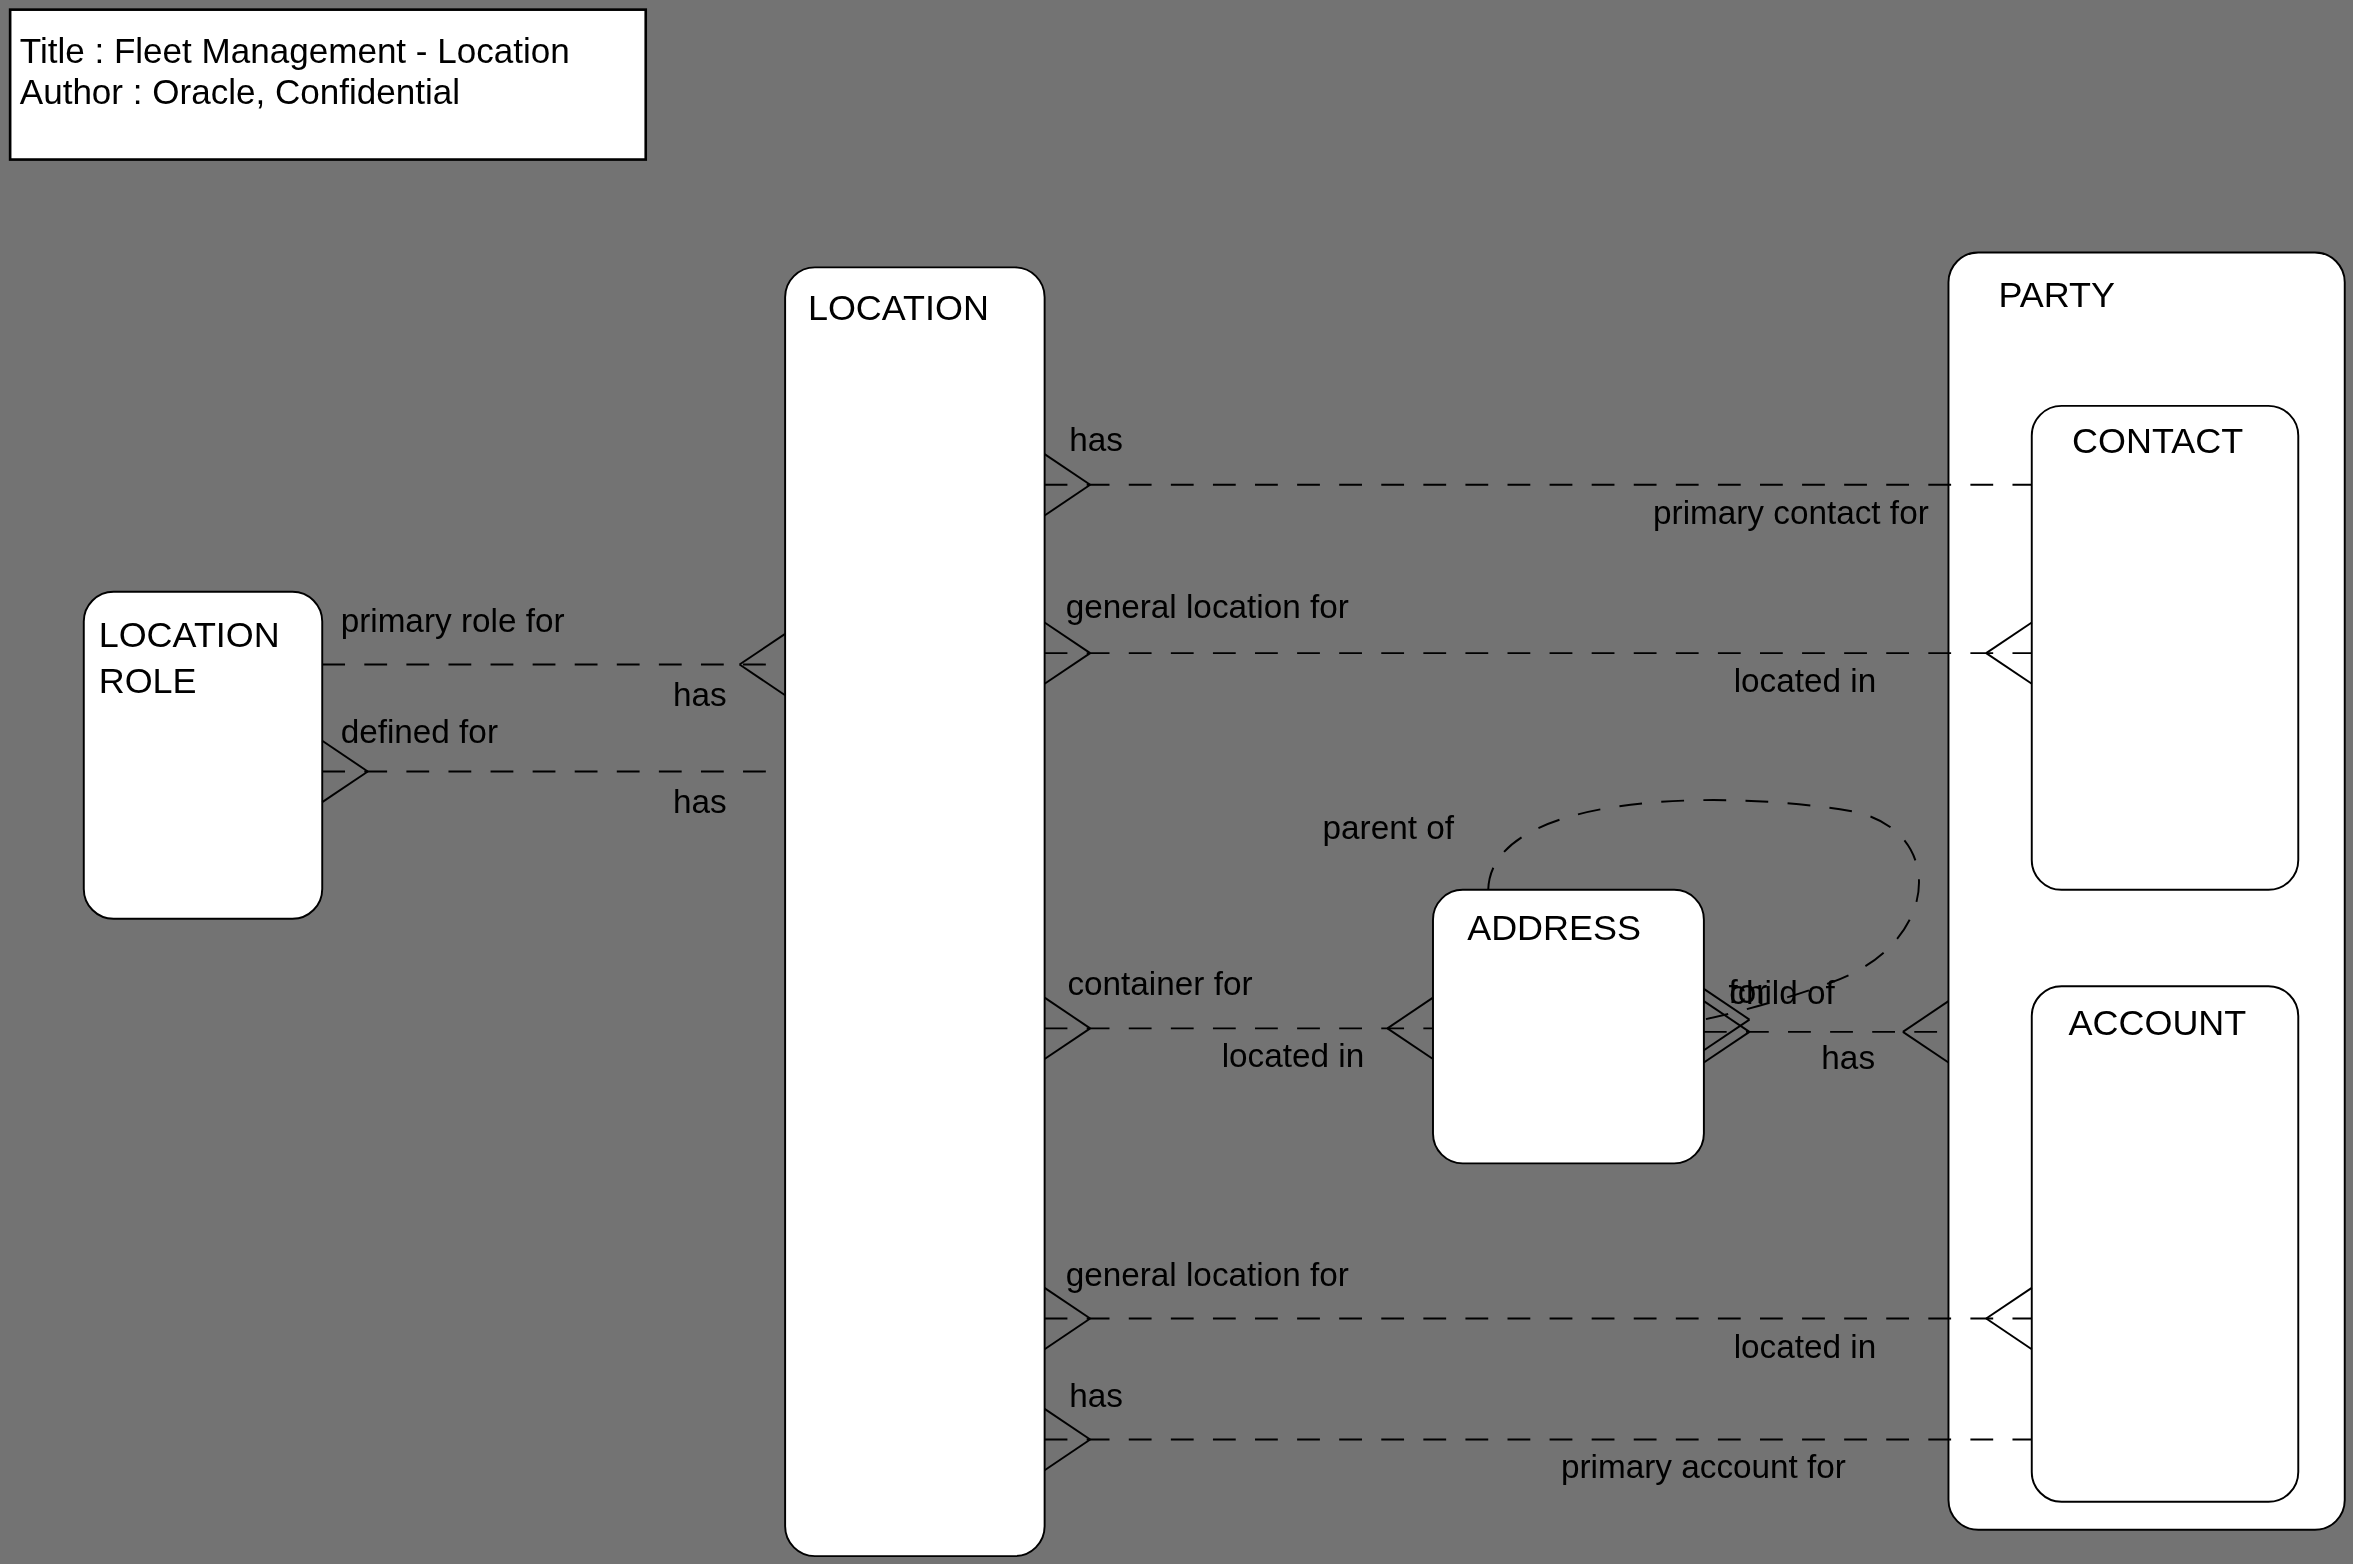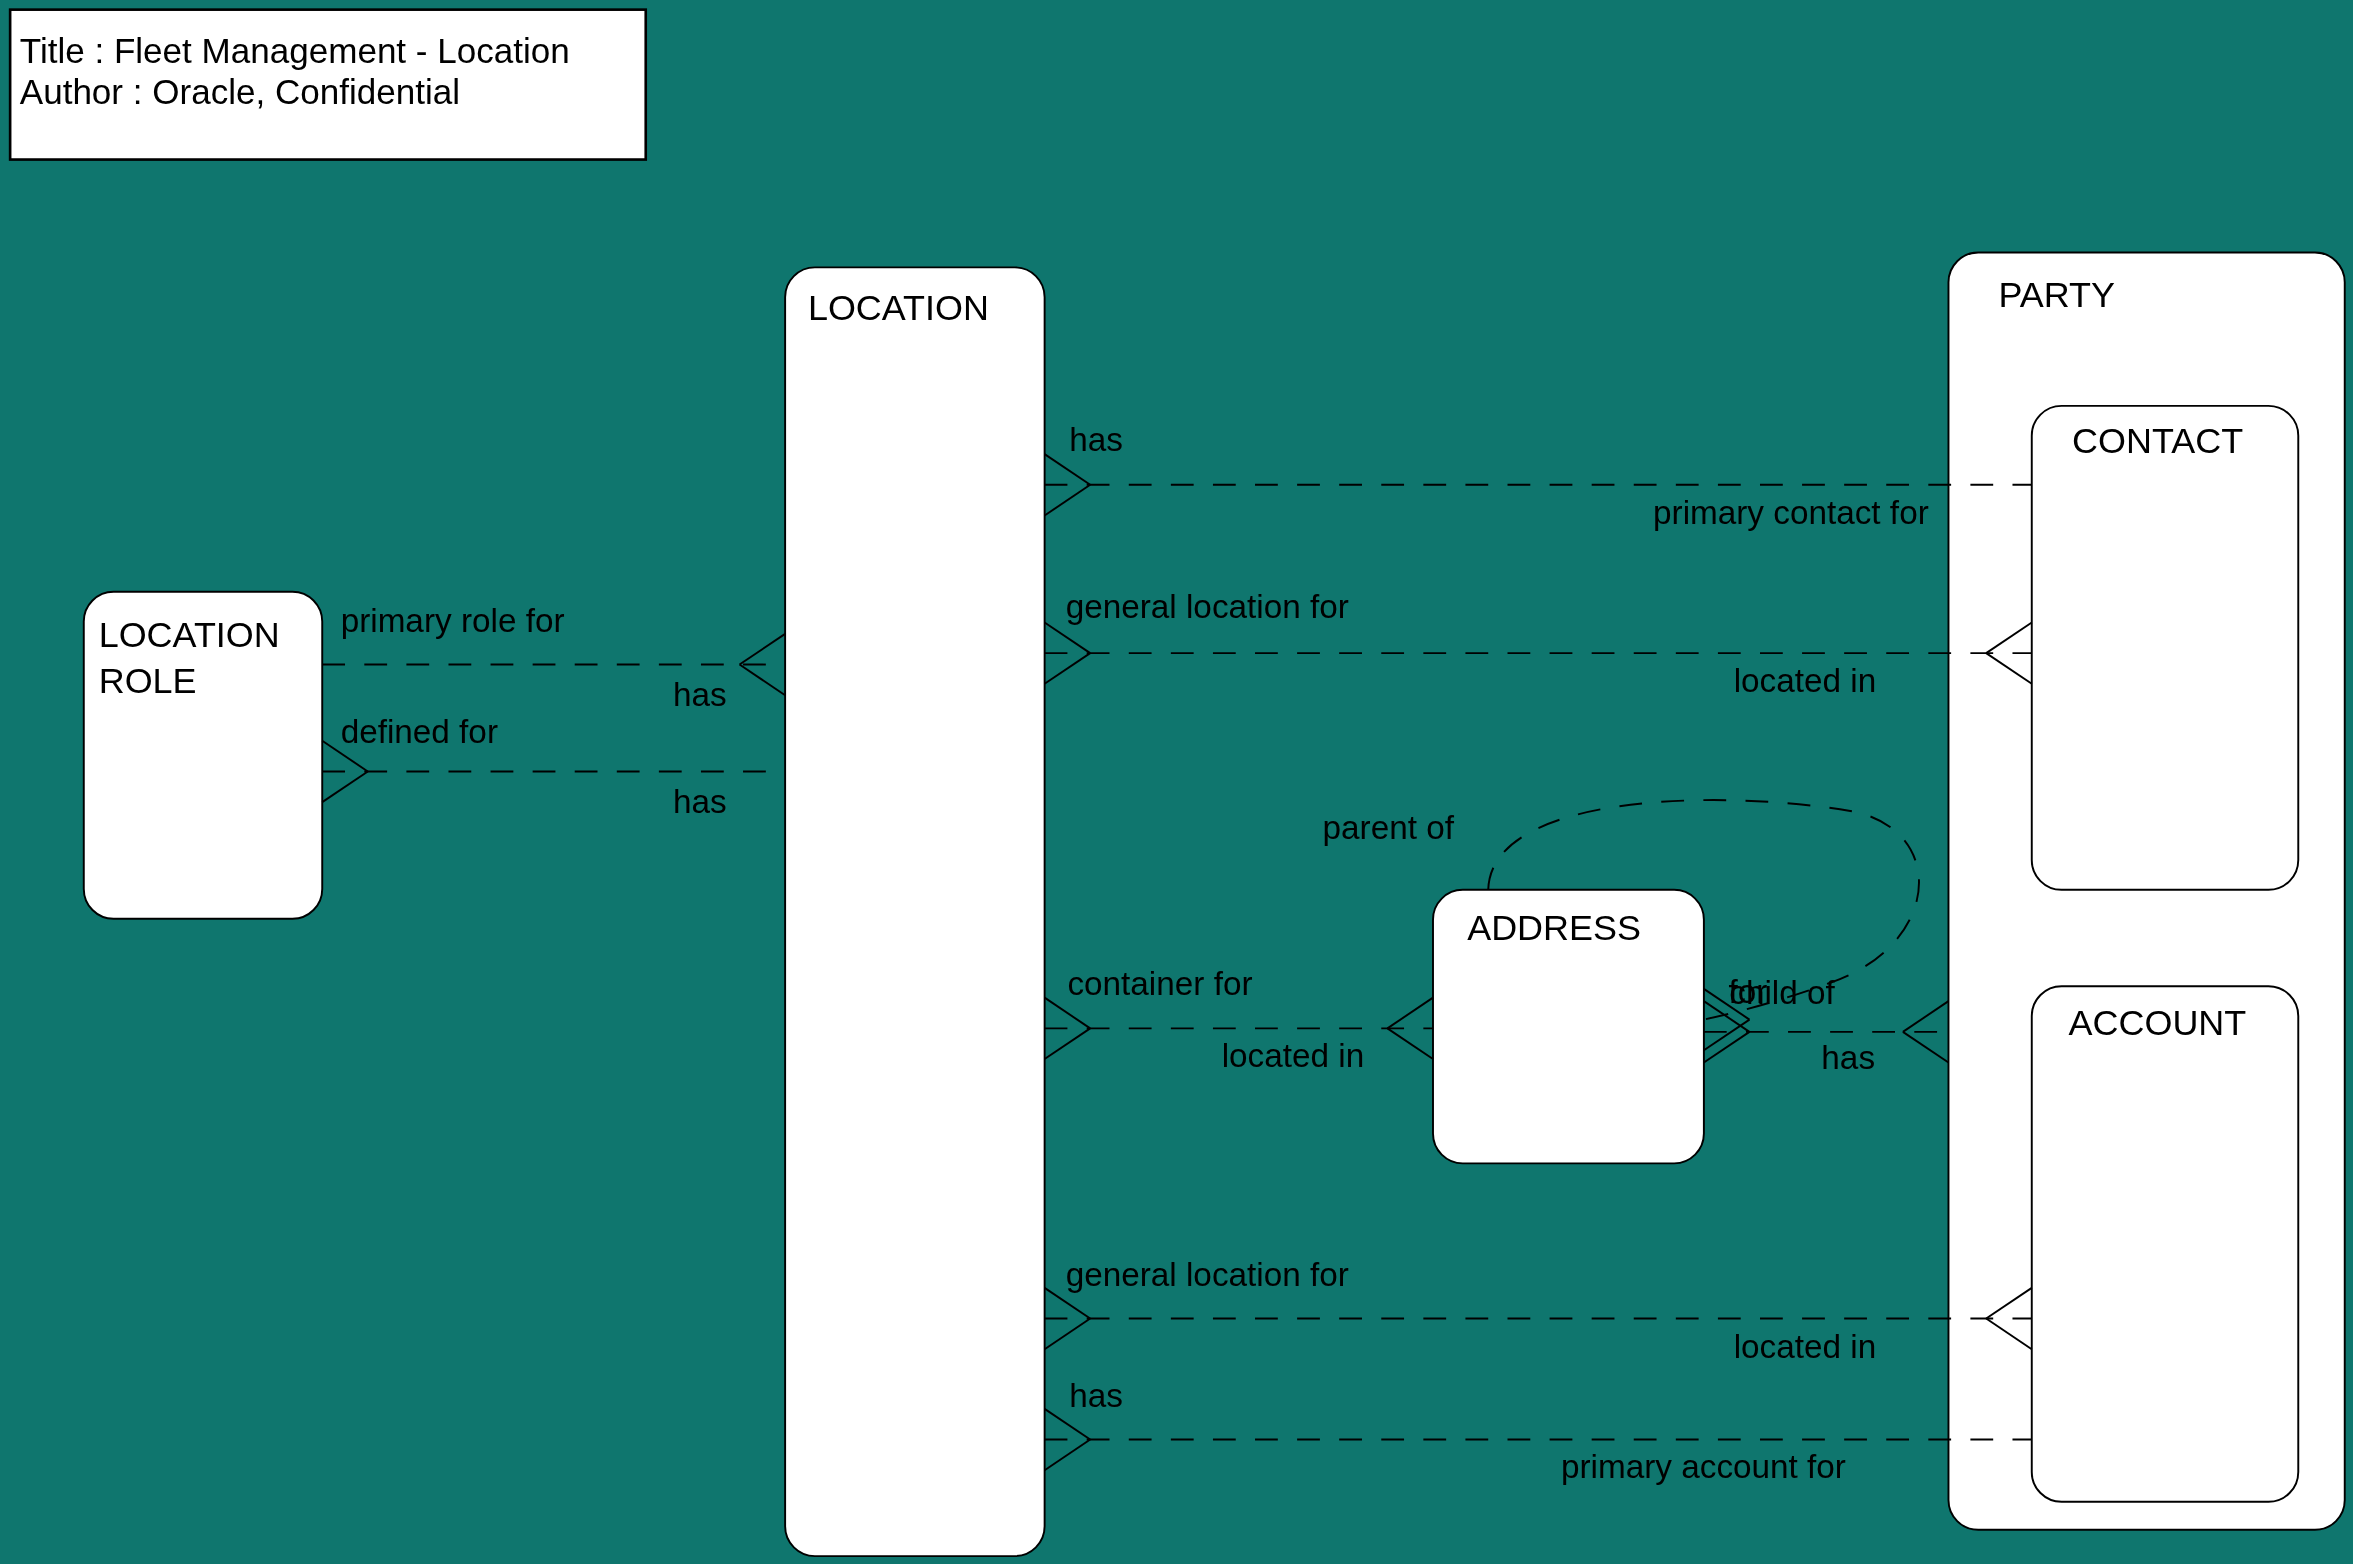--- a/index.html
+++ b/index.html
@@ -4,21 +4,21 @@
 <style>
   html, body {
     margin: 0;
     padding: 0;
     background: #ffffff;
   }
   #canvas {
     position: relative;
     width: 2354px;
     height: 1564px;
-    background: #0f766e;
+    background: #737373;
     font-family: "Liberation Sans", sans-serif;
     overflow: hidden;
   }
   #erd-svg {
     position: absolute;
     left: 0;
     top: 0;
     width: 2354px;
     height: 1564px;
   }

